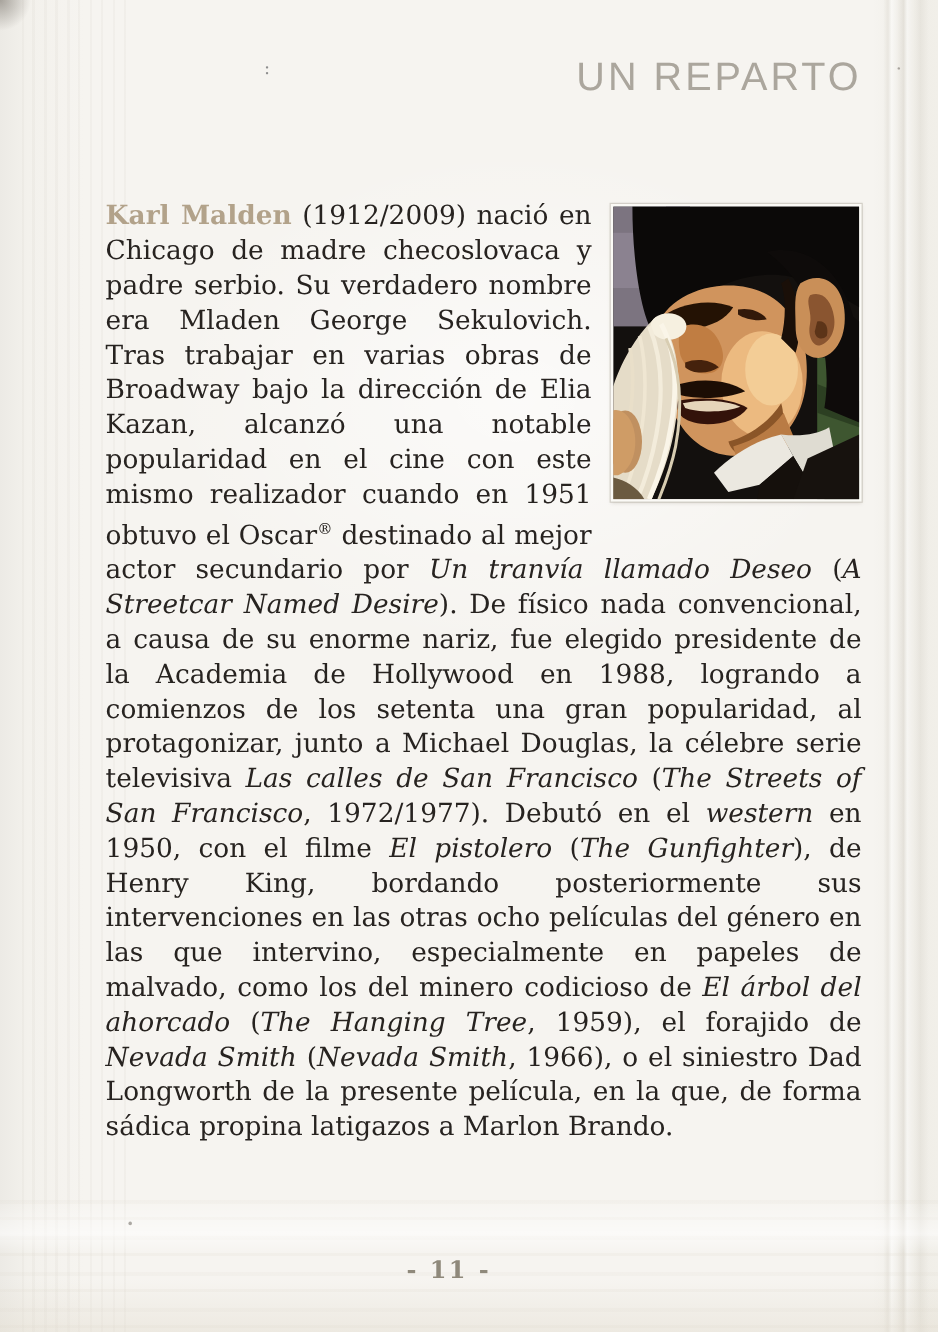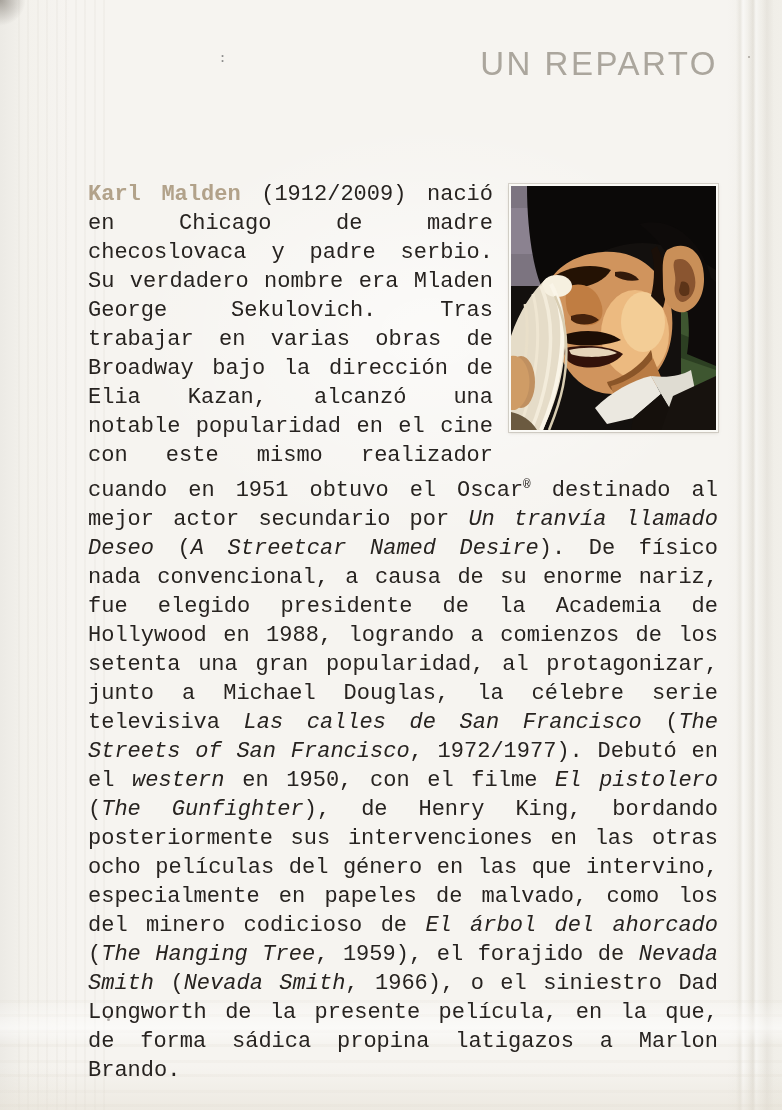--- a/index.html
+++ b/index.html
@@ -76,23 +76,22 @@
     position: absolute;
     left: 220px;
     top: 48px;
     font-size: 15px;
     color: #8d8d8d;
   }
 
   .article {
     position: absolute;
     left: 88px;
-    top: 180px;
+    top: 166px;
     width: 630px;
-    font-family: Liberation Mono, monospace;
   }
   .article p {
     margin: 0;
     font-size: 22px;
     line-height: 29px;
     text-align: justify;
     color: var(--body_color);
   }
   .photo-frame {
     display: block;
@@ -202,14 +201,15 @@
           <ellipse cx="10" cy="196" rx="14" ry="26" fill="#c09060"></ellipse>
           <path d="M0,170 C8,168 16,176 18,190 C20,206 14,220 4,224 L0,224 Z" fill="#cf9c66"></path>
 
           <path d="M0,226 C10,228 20,234 26,244 H0 Z" fill="#6b5a40"></path>
         </svg>
       </span>
       
     <span class="seg-name">Karl Malden</span><span class="seg-normal"> (1912/2009) nació en Chicago de madre checoslovaca y padre serbio. Su verdadero nombre era Mladen George Sekulovich. Tras trabajar en varias obras de Broadway bajo la dirección de Elia Kazan, alcanzó una notable popularidad en el cine con este mismo realizador cuando en 1951 obtuvo el Oscar</span><span class="seg-sup">®</span><span class="seg-normal"> destinado al mejor actor secundario por </span><span class="seg-italic">Un tranvía llamado Deseo</span><span class="seg-normal"> (</span><span class="seg-italic">A Streetcar Named Desire</span><span class="seg-normal">). De físico nada convencional, a causa de su enorme nariz, fue elegido presidente de la Academia de Hollywood en 1988, logrando a comienzos de los setenta una gran popularidad, al protagonizar, junto a Michael Douglas, la célebre serie televisiva </span><span class="seg-italic">Las calles de San Francisco</span><span class="seg-normal"> (</span><span class="seg-italic">The Streets of San Francisco</span><span class="seg-normal">, 1972/1977). Debutó en el </span><span class="seg-italic">western</span><span class="seg-normal"> en 1950, con el filme </span><span class="seg-italic">El pistolero</span><span class="seg-normal"> (</span><span class="seg-italic">The Gunfighter</span><span class="seg-normal">), de Henry King, bordando posteriormente sus intervenciones en las otras ocho películas del género en las que intervino, especialmente en papeles de malvado, como los del minero codicioso de </span><span class="seg-italic">El árbol del ahorcado</span><span class="seg-normal"> (</span><span class="seg-italic">The Hanging Tree</span><span class="seg-normal">, 1959), el forajido de </span><span class="seg-italic">Nevada Smith</span><span class="seg-normal"> (</span><span class="seg-italic">Nevada Smith</span><span class="seg-normal">, 1966), o el siniestro Dad Longworth de la presente película, en la que, de forma sádica propina latigazos a Marlon Brando.</span></p>
   </div>
 
+  <div class="footer">- 11 -</div>
 
 </div>
 
 </body></html>

